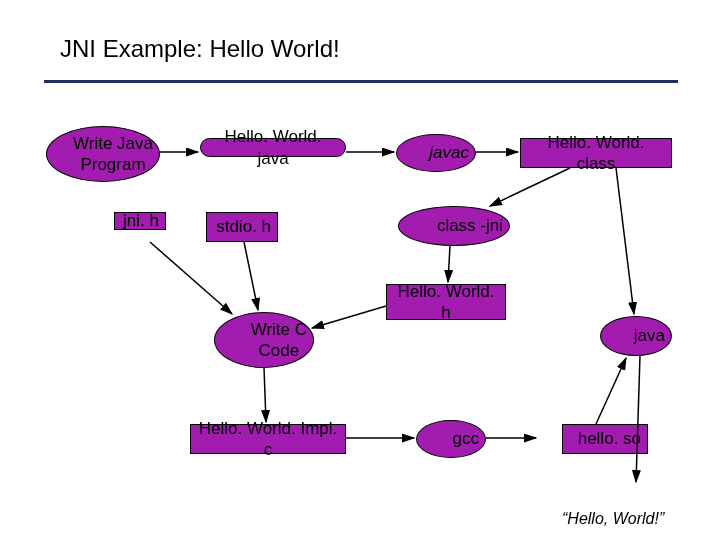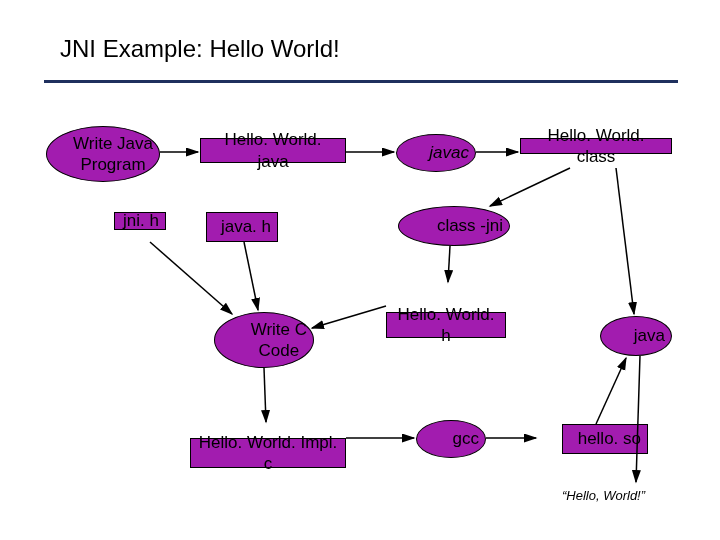--- a/index.html
+++ b/index.html
@@ -53,70 +53,70 @@
 <body>
 
 <div class="title">JNI Example: Hello World!</div>
 <div class="underline"></div>
 
 <div class="node ellipse" style="left:46px; top:126px; width:114px; height:56px;">
   <span style="white-space:pre-line;">Write Java
 Program</span>
 </div>
 
-<div class="node rect" style="left:200px; top:138px; width:146px; height:25px;">
+<div class="node rect" style="left:200px; top:138px; width:146px; height:19px;border-radius:13px;">
   <span>Hello. World. java</span>
 </div>
 
 <div class="node ellipse" style="left:396px; top:134px; width:80px; height:38px;font-style:italic;">
   <span>javac</span>
 </div>
 
-<div class="node rect" style="left:520px; top:138px; width:152px; height:16px;">
+<div class="node rect" style="left:520px; top:138px; width:152px; height:30px;">
   <span>Hello. World. class</span>
 </div>
 
 <div class="node rect" style="left:114px; top:212px; width:52px; height:18px;">
   <span>jni. h</span>
 </div>
 
 <div class="node rect" style="left:206px; top:212px; width:72px; height:30px;">
-  <span>java. h</span>
+  <span>stdio. h</span>
 </div>
 
 <div class="node ellipse" style="left:398px; top:206px; width:112px; height:40px;">
   <span>class -jni</span>
 </div>
 
-<div class="node rect" style="left:386px; top:284px; width:120px; height:26px;margin-top:28px;">
+<div class="node rect" style="left:386px; top:284px; width:120px; height:36px;">
   <span>Hello. World. h</span>
 </div>
 
 <div class="node ellipse" style="left:214px; top:312px; width:100px; height:56px;">
   <span style="white-space:pre-line;">Write C
 Code</span>
 </div>
 
 <div class="node ellipse" style="left:600px; top:316px; width:72px; height:40px;">
   <span>java</span>
 </div>
 
-<div class="node rect" style="left:190px; top:424px; width:156px; height:30px;margin-top:14px;">
+<div class="node rect" style="left:190px; top:424px; width:156px; height:30px;">
   <span>Hello. World. Impl. c</span>
 </div>
 
 <div class="node ellipse" style="left:416px; top:420px; width:70px; height:38px;">
   <span>gcc</span>
 </div>
 
 <div class="node rect" style="left:562px; top:424px; width:86px; height:30px;">
   <span>hello. so</span>
 </div>
 
-<div class="italic" style="position:absolute; left:562px; top:488px; font-size:13px;">
+<div class="italic" style="position:absolute; left:562px; top:510px; font-size:16px;">
   <span>“Hello, World!”</span>
 </div>
 
 <svg class="arrows">
   <defs>
     <marker id="ah" markerWidth="10" markerHeight="10" refX="8" refY="3" orient="auto" markerUnits="strokeWidth">
       <path d="M0,0 L9,3 L0,6 Z" fill="#000"></path>
     </marker>
   </defs>
 

